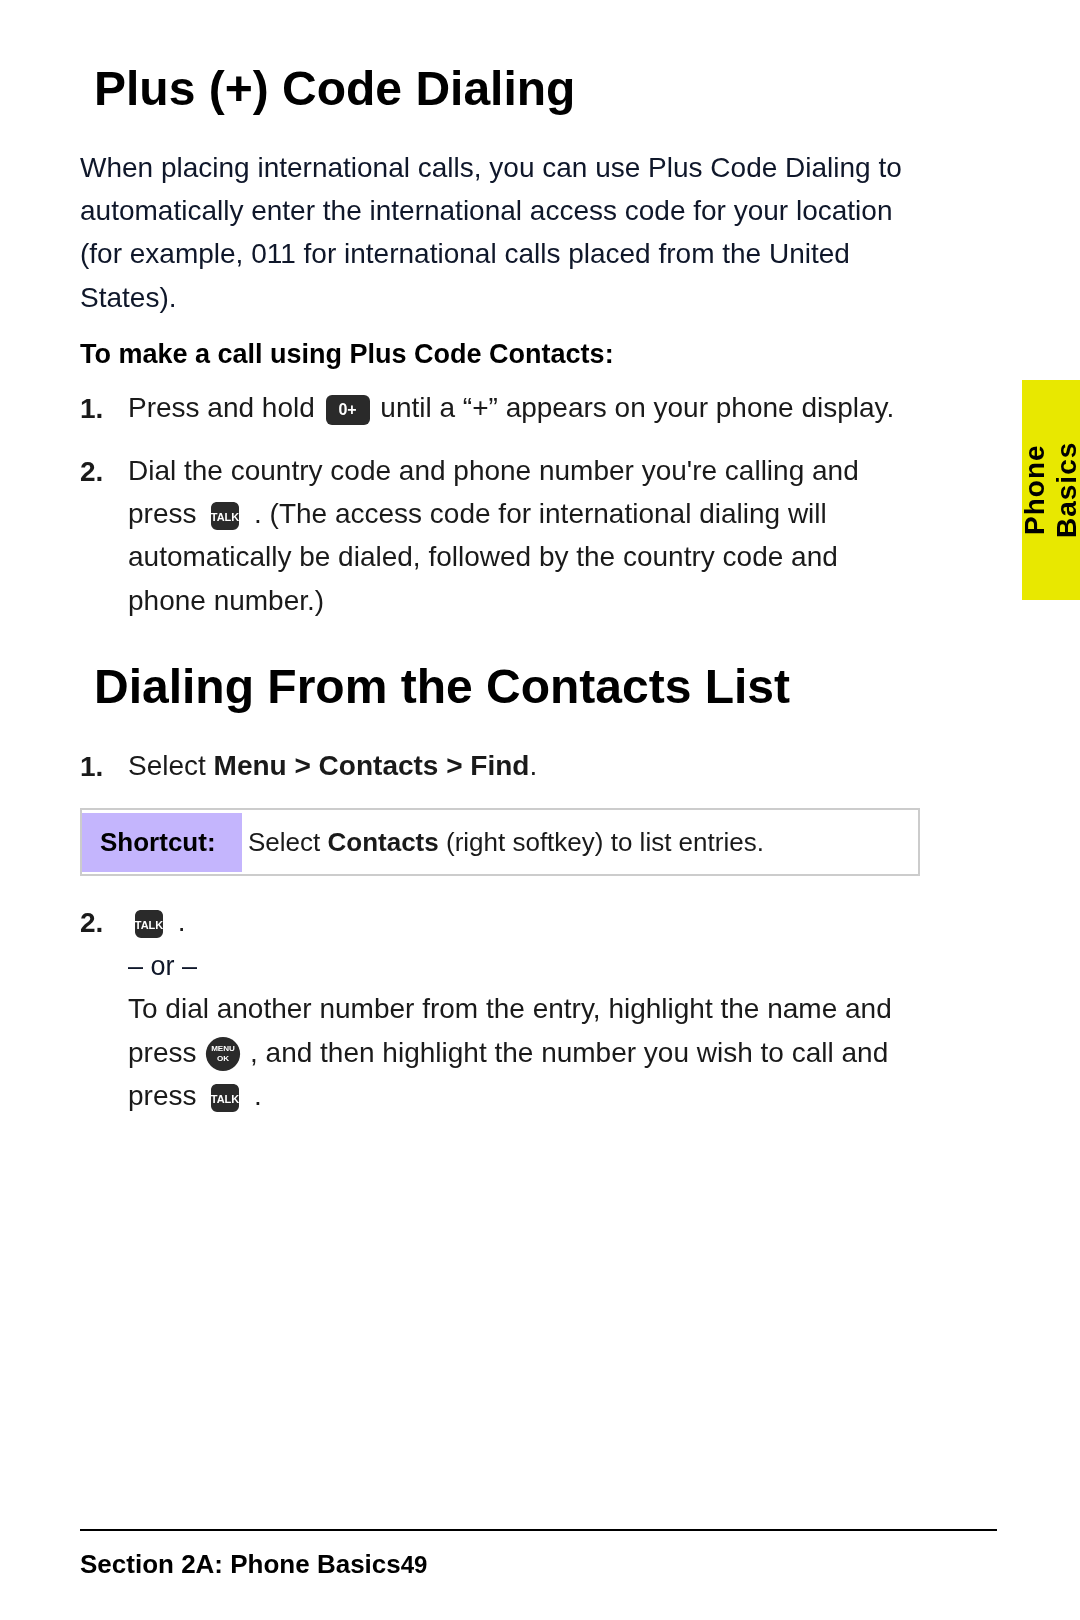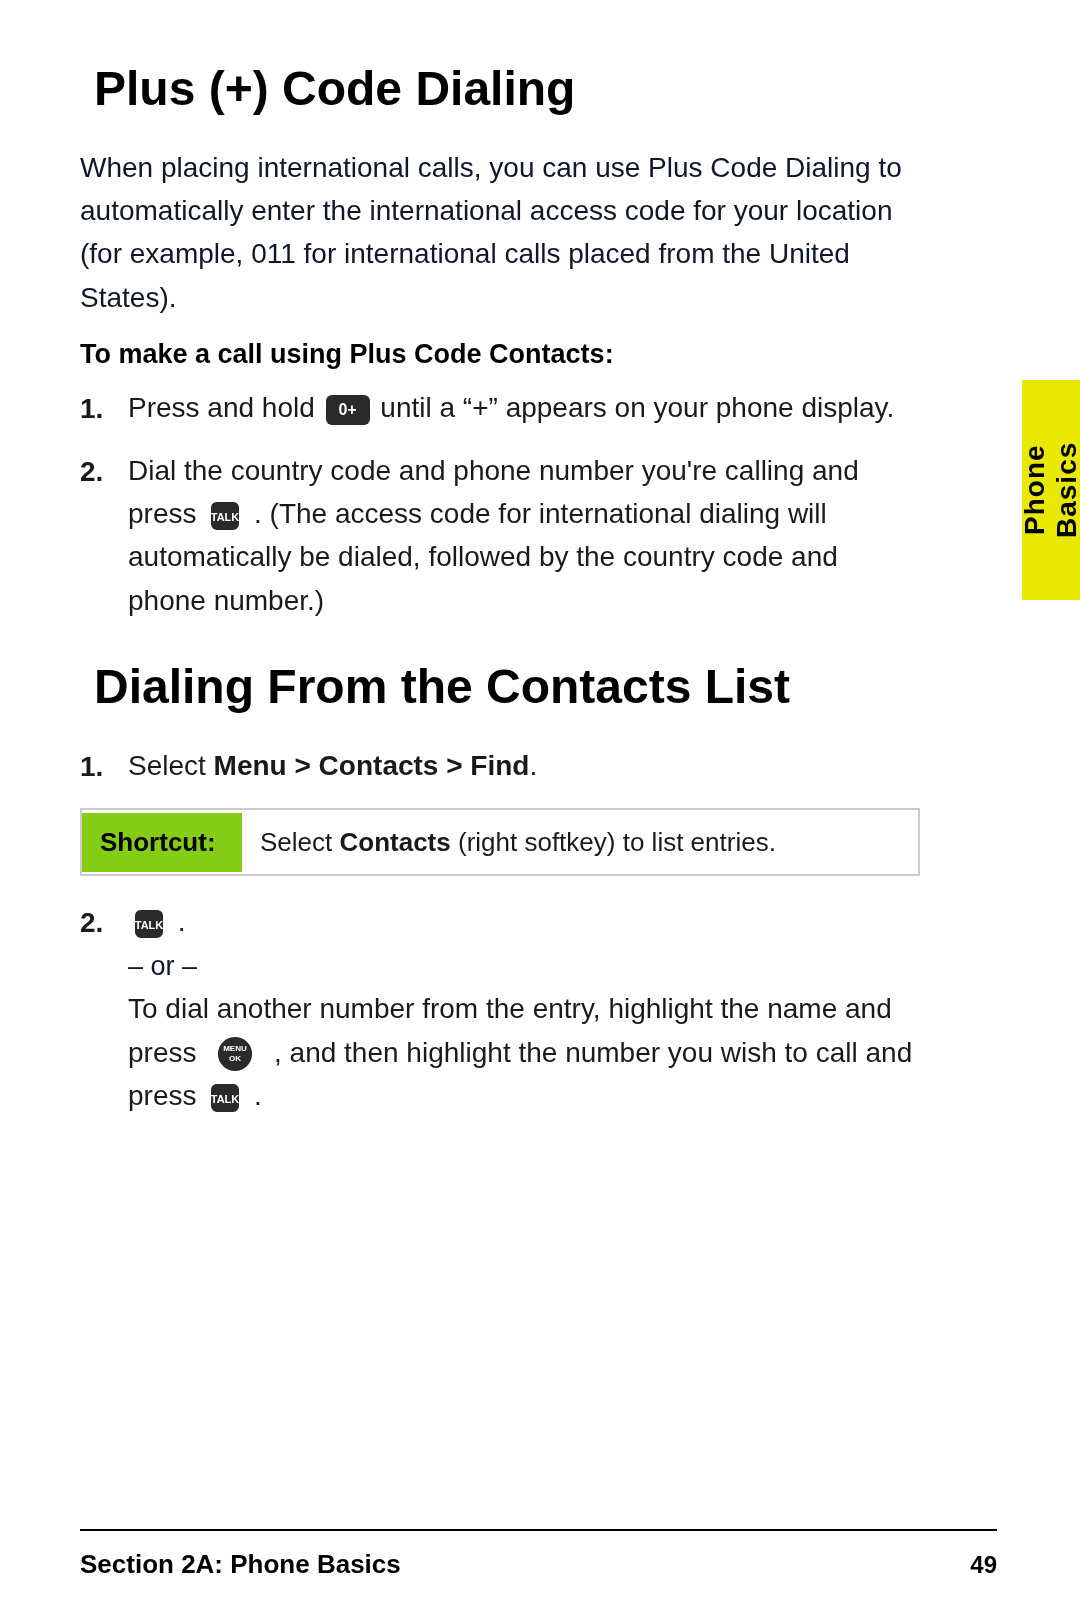--- a/index.html
+++ b/index.html
@@ -112,49 +112,49 @@
       width: 36px;
       height: 36px;
     }
 
     
     .key-menu {
       display: inline-flex;
       align-items: center;
       justify-content: center;
       vertical-align: middle;
-      margin: 0 12px;
+      margin: 0 0;
     }
 
     .key-menu svg {
       width: 38px;
       height: 38px;
     }
 
     
     .shortcut-box {
       display: flex;
       align-items: center;
       border: 2px solid #cccccc;
       margin: 10px 0 24px 0;
     }
 
     .shortcut-label {
-      background: #84cc16;
+      background: #c4b5fd;
       color: #000000;
       font-size: 26px;
       font-weight: 900;
       padding: 14px 18px;
       white-space: nowrap;
       min-width: 160px;
     }
 
     .shortcut-content {
       font-size: 26px;
-      padding: 14px 18px;
+      padding: 14px 6px;
       line-height: 1.4;
       color: #1a1a1a;
     }
 
     .bold-text {
       font-weight: 900;
     }
 
     
     .section2 {
@@ -193,21 +193,20 @@
       text-align: center;
     }
 
     
     .page-footer {
       position: absolute;
       bottom: 40px;
       left: 80px;
       right: 83px;
       display: flex;
-      justify-content: space-between;
       align-items: center;
       border-top: 2px solid #000000;
       padding-top: 18px;
     }
 
     .footer-section {
       font-size: 26px;
       font-weight: 900;
       color: #000000;
     }

